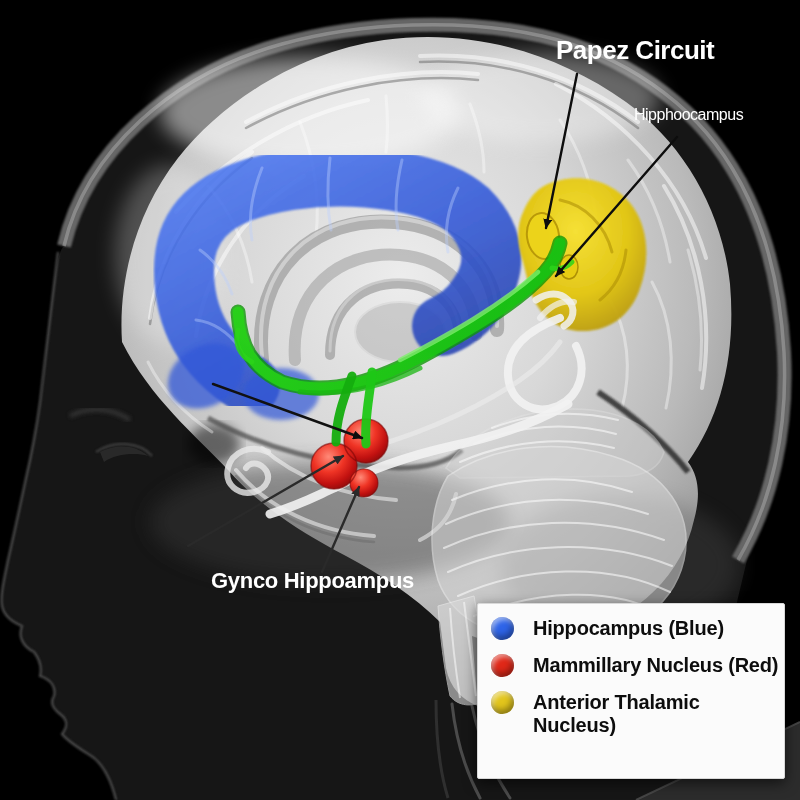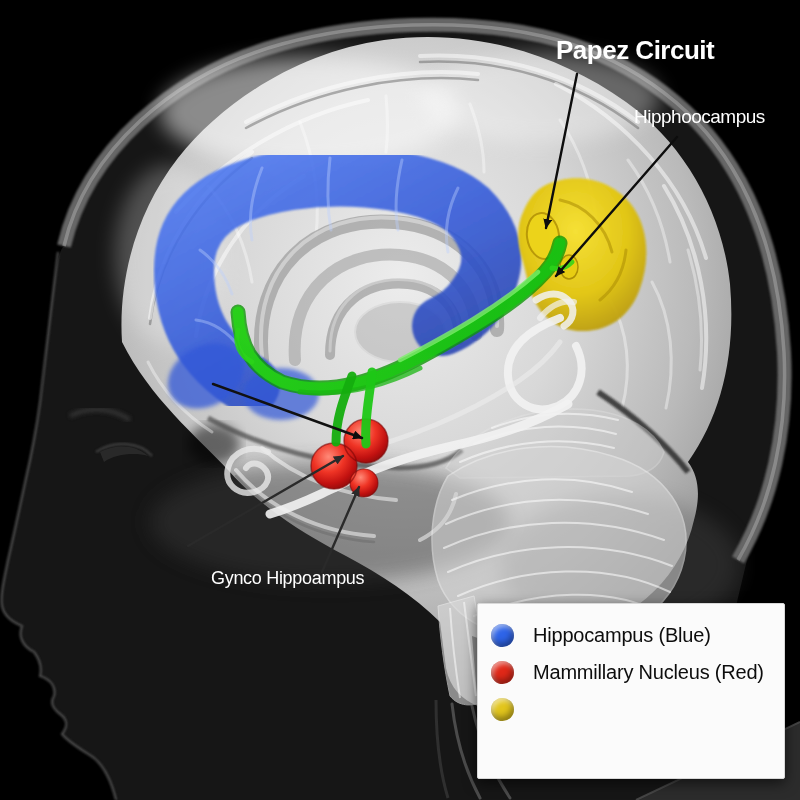--- a/index.html
+++ b/index.html
@@ -2,27 +2,27 @@
 <html><head>
 <meta charset="utf-8">
 <style>
   html,body{margin:0;padding:0;background:#000;}
   .stage{position:relative;width:800px;height:800px;background:#000;overflow:hidden;
          font-family:"Liberation Sans", sans-serif;}
   .stage svg{position:absolute;left:0;top:0;}
   .overlay-label{position:absolute;color:#fff;white-space:nowrap;
                  font-family:"Liberation Sans", sans-serif;}
   .figure-title{left:556px;top:35px;font-size:26px;font-weight:700;letter-spacing:-0.5px;}
-  .callout-hipp{left:634px;top:106px;font-size:19px;font-weight:500;letter-spacing:-0.5px;}
-  .callout-gynco{left:211px;top:568px;font-size:18px;font-weight:400;letter-spacing:-0.3px;}
+  .callout-hipp{left:634px;top:106px;font-size:16px;font-weight:500;letter-spacing:-0.5px;}
+  .callout-gynco{left:211px;top:568px;font-size:22px;font-weight:700;letter-spacing:-0.3px;}
   .legend{position:absolute;left:477px;top:603px;width:308px;height:176px;
           background:#fbfbfb;border:1px solid #d8d8d8;border-radius:2px;
           box-shadow:0 4px 14px rgba(0,0,0,0.6);box-sizing:border-box;
           padding:13px 0 0 13px;}
-  .legend-row{display:flex;align-items:center;height:37px;}
+  .legend-row{display:flex;height:37px;font-weight:bold;}
   .legend-swatch{width:23px;height:23px;border-radius:50%;flex:0 0 23px;margin-right:19px;
           box-shadow:inset -2px -4px 6px rgba(0,0,0,0.38), inset 2px 3px 5px rgba(255,255,255,0.55);}
   .legend-label{font-size:20px;color:#0d0d0d;letter-spacing:-0.2px;}
 </style>
 </head>
 <body>
 
 <div class="stage">
 
 <svg width="800" height="800" viewBox="0 0 800 800">
@@ -257,15 +257,16 @@
     <div class="legend-row">
       <span class="legend-swatch" style="background-color: rgb(46, 100, 232);"></span>
       <span class="legend-label">Hippocampus (Blue)</span>
     </div>
     <div class="legend-row">
       <span class="legend-swatch" style="background-color: rgb(224, 40, 24);"></span>
       <span class="legend-label">Mammillary Nucleus (Red)</span>
     </div>
     <div class="legend-row">
       <span class="legend-swatch" style="background-color: rgb(226, 197, 28);"></span>
+      <span class="legend-label">Anterior Thalamic Nucleus)</span>
     </div>
   </div>
 </div>
 
 </body></html>

